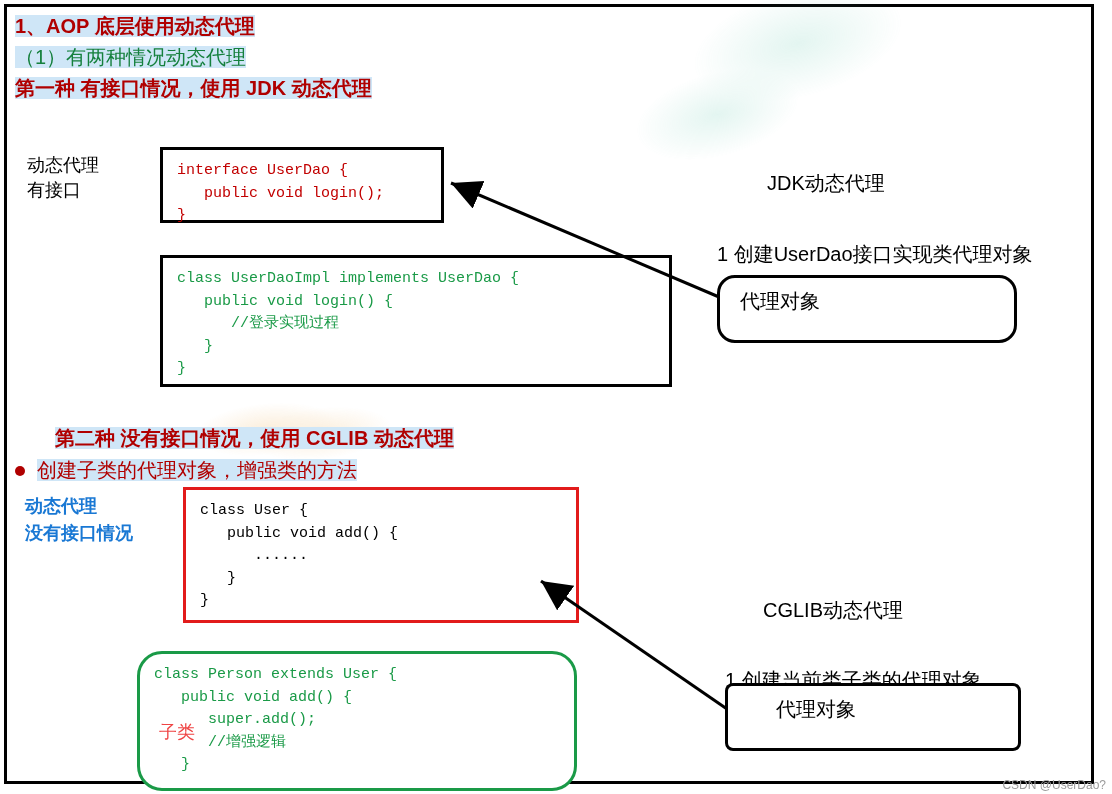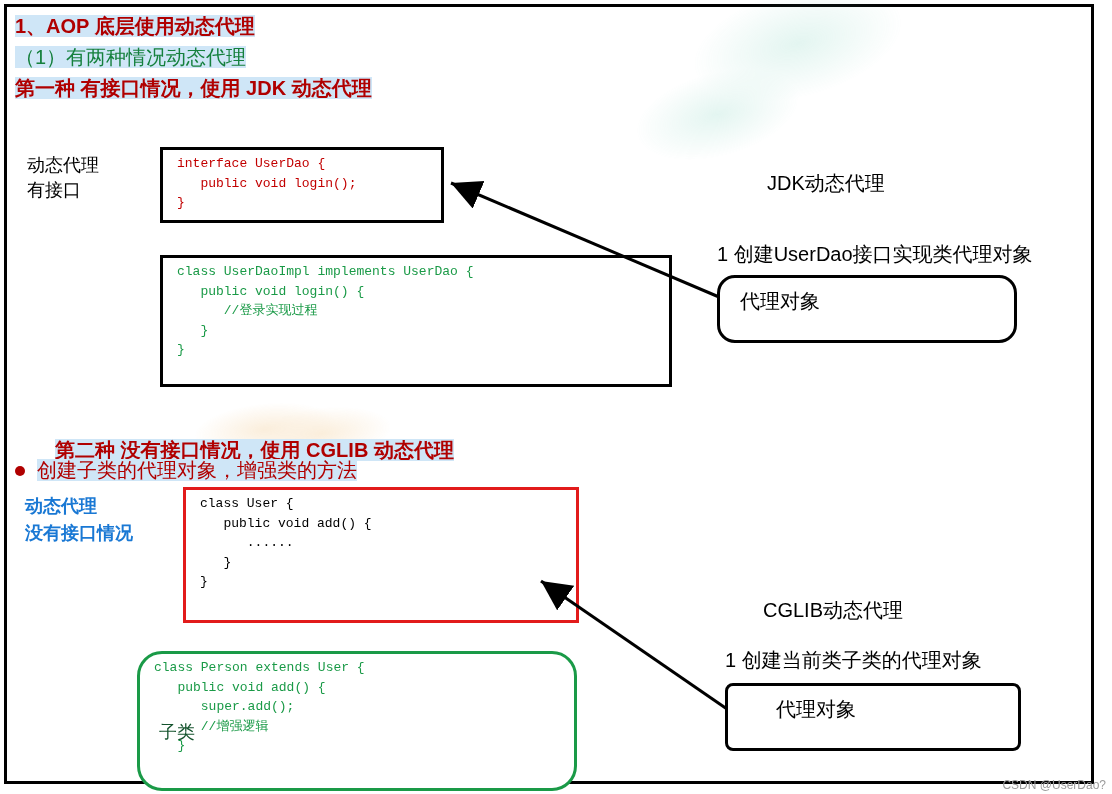--- a/index.html
+++ b/index.html
@@ -41,22 +41,22 @@
   .heading { color: #b00000; font-weight: bold; font-size: 20px; line-height: 1.55; }
   .sub1   { color: #15803d; font-size: 20px; line-height: 1.55; }
   .sub2   { color: #b00000; font-weight: bold; font-size: 20px; line-height: 1.55; }
   .bullet-line { line-height: 1.55; font-size: 20px; }
   .bullet-dot { display:inline-block; width:10px; height:10px; border-radius:50%; background:#b00000; margin-right:12px; vertical-align:1px;}
   .bullet-txt { color:#b00000; }
 
   .side-black { color:#000; font-size:18px; line-height:1.4; position:absolute; }
   .side-blue  { color:#1978d4; font-size:18px; font-weight:bold; line-height:1.5; position:absolute; }
 
-  .codebox { position:absolute; background:#fff; box-sizing:border-box; padding:4px 10px 4px 14px;
-             font-family:"Courier New","SimSun",monospace; font-size:13px; line-height:1.5; white-space:pre; }
+  .codebox { position:absolute; background:#fff; box-sizing:border-box; padding:10px 10px 4px 14px;
+             font-family:"Courier New","SimSun",monospace; font-size:15px; line-height:1.5; white-space:pre; }
   .bdr-black { border:3px solid #000; }
   .bdr-red   { border:3px solid #e21b1b; }
   .bdr-green { border:3px solid #1a9a47; }
   .code-red   { color:#c20000; }
   .code-green { color:#1a9a47; }
   .code-black { color:#000; }
 
   .rlabel { position:absolute; color:#000; font-size:20px; }
 
   .proxybox { position:absolute; background:#fff; border:3px solid #000; border-radius:18px;
@@ -93,45 +93,45 @@
       //登录实现过程
    }
 }</span></div>
 
   <div class="rlabel" style="left:760px; top:163px;">JDK动态代理</div>
   <div class="rlabel" style="left:710px; top:234px;">1  创建UserDao接口实现类代理对象</div>
   <div class="proxybox" style="left:710px; top:268px; width:300px; height:68px;">
     <span>代理对象</span>
   </div>
 
-  <div style="position:absolute; left:8px; top:428px;padding-left:40px;"><span class="sub2 hl">第二种 没有接口情况，使用 CGLIB 动态代理</span></div>
+  <div style="position:absolute; left:8px; top:416px;padding-left:40px;"><span class="sub2 hl">第二种 没有接口情况，使用 CGLIB 动态代理</span></div>
   <div class="bullet-line" style="position:absolute; left:8px; top:448px;">
     <span class="bullet-dot"></span><span class="bullet-txt hl">创建子类的代理对象，增强类的方法</span>
   </div>
 
   <div class="side-blue" style="left:18px; top:486px;">
     <span>动态代理</span><br>
     <span>没有接口情况</span>
   </div>
 
   <div class="codebox bdr-red code-black" style="left:176px; top:480px; width:396px; height:136px;"><span>class User {
    public void add() {
       ......
    }
 }</span></div>
 
   <div class="codebox bdr-green code-green" style="left:130px; top:644px; width:440px; height:140px;border-radius:25px;"><span>class Person extends User {
    public void add() {
       super.add();
       //增强逻辑
    }</span></div>
-  <div class="side-blue" style="left:152px; top:712px; font-weight:normal; color:#14532d; font-family:'SimSun';">子类</div>
+  <div class="side-blue" style="left:152px; top:712px; font-weight:normal; color:#ef4444; font-family:'SimSun';">子类</div>
 
   <div class="rlabel" style="left:756px; top:590px;">CGLIB动态代理</div>
-  <div class="rlabel" style="left:718px; top:640px;">1  创建当前类子类的代理对象</div>
+  <div class="rlabel" style="left:718px; top:660px;">1  创建当前类子类的代理对象</div>
   <div class="proxybox" style="left:718px; top:676px; width:296px; height:68px; border-radius:8px;">
     <span style="margin-left:28px;">代理对象</span>
   </div>
 
   <svg class="arrows">
     <defs>
       <marker id="ah" markerWidth="12" markerHeight="12" refX="10" refY="5" orient="auto">
         <path d="M0,0 L10,5 L0,10 Z" fill="#000"></path>
       </marker>
     </defs>

